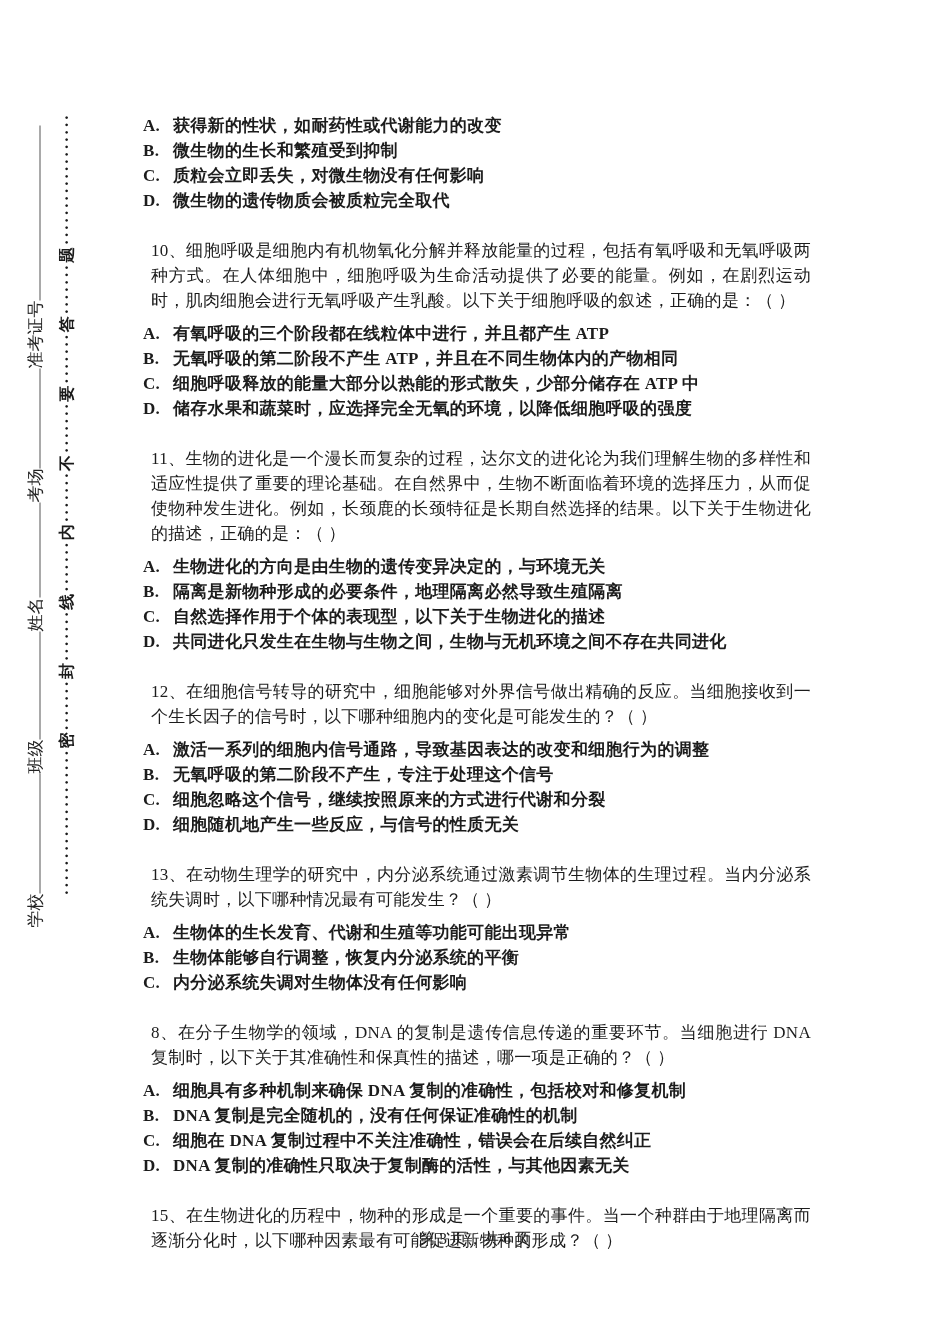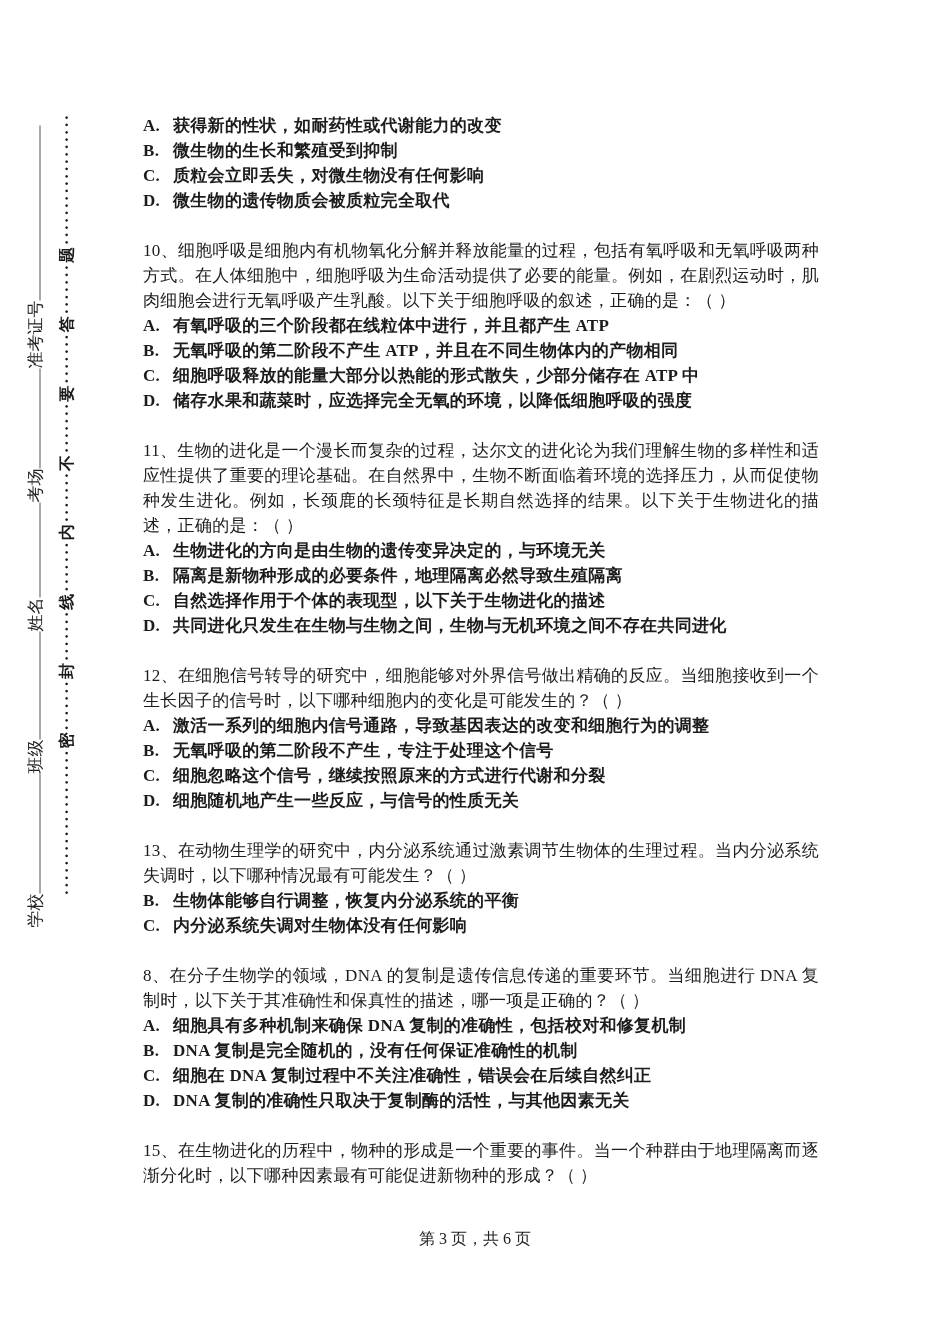--- a/index.html
+++ b/index.html
@@ -50,21 +50,21 @@
   
   .content {
     position: absolute;
     left: 143px; top: 113px;
     width: 676px;
     font-size: 17px;
     line-height: 25px;
     letter-spacing: 0.3px;
   }
   .qblock { margin: 0 0 25px 0; }
-  .stem { margin: 0; text-align: justify; }
+  .stem { margin: 8px; text-align: justify; }
   .opt { margin: 0; font-weight: bold; }
   .opt-label { display: inline-block; min-width: 30px; }
 
   
   .footer {
     position: absolute;
     top: 1226px; left: 0;
     width: 950px;
     text-align: center;
     font-size: 16px;
@@ -111,20 +111,21 @@
   <div class="qblock">
     <p class="stem"><span>12、</span><span>在细胞信号转导的研究中，细胞能够对外界信号做出精确的反应。当细胞接收到一个生长因子的信号时，以下哪种细胞内的变化是可能发生的？（ ）</span></p>
     <p class="opt"><span class="opt-label">A.</span><span>激活一系列的细胞内信号通路，导致基因表达的改变和细胞行为的调整</span></p>
     <p class="opt"><span class="opt-label">B.</span><span>无氧呼吸的第二阶段不产生，专注于处理这个信号</span></p>
     <p class="opt"><span class="opt-label">C.</span><span>细胞忽略这个信号，继续按照原来的方式进行代谢和分裂</span></p>
     <p class="opt"><span class="opt-label">D.</span><span>细胞随机地产生一些反应，与信号的性质无关</span></p>
   </div>
 
   <div class="qblock">
     <p class="stem"><span>13、</span><span>在动物生理学的研究中，内分泌系统通过激素调节生物体的生理过程。当内分泌系统失调时，以下哪种情况最有可能发生？（ ）</span></p>
+    <p class="opt"><span class="opt-label">A.</span><span>生物体的生长发育、代谢和生殖等功能可能出现异常</span></p>
     <p class="opt"><span class="opt-label">B.</span><span>生物体能够自行调整，恢复内分泌系统的平衡</span></p>
     <p class="opt"><span class="opt-label">C.</span><span>内分泌系统失调对生物体没有任何影响</span></p>
   </div>
 
   <div class="qblock">
     <p class="stem"><span>8、</span><span>在分子生物学的领域，DNA 的复制是遗传信息传递的重要环节。当细胞进行 DNA 复制时，以下关于其准确性和保真性的描述，哪一项是正确的？（ ）</span></p>
     <p class="opt"><span class="opt-label">A.</span><span>细胞具有多种机制来确保 DNA 复制的准确性，包括校对和修复机制</span></p>
     <p class="opt"><span class="opt-label">B.</span><span>DNA 复制是完全随机的，没有任何保证准确性的机制</span></p>
     <p class="opt"><span class="opt-label">C.</span><span>细胞在 DNA 复制过程中不关注准确性，错误会在后续自然纠正</span></p>
     <p class="opt"><span class="opt-label">D.</span><span>DNA 复制的准确性只取决于复制酶的活性，与其他因素无关</span></p>

